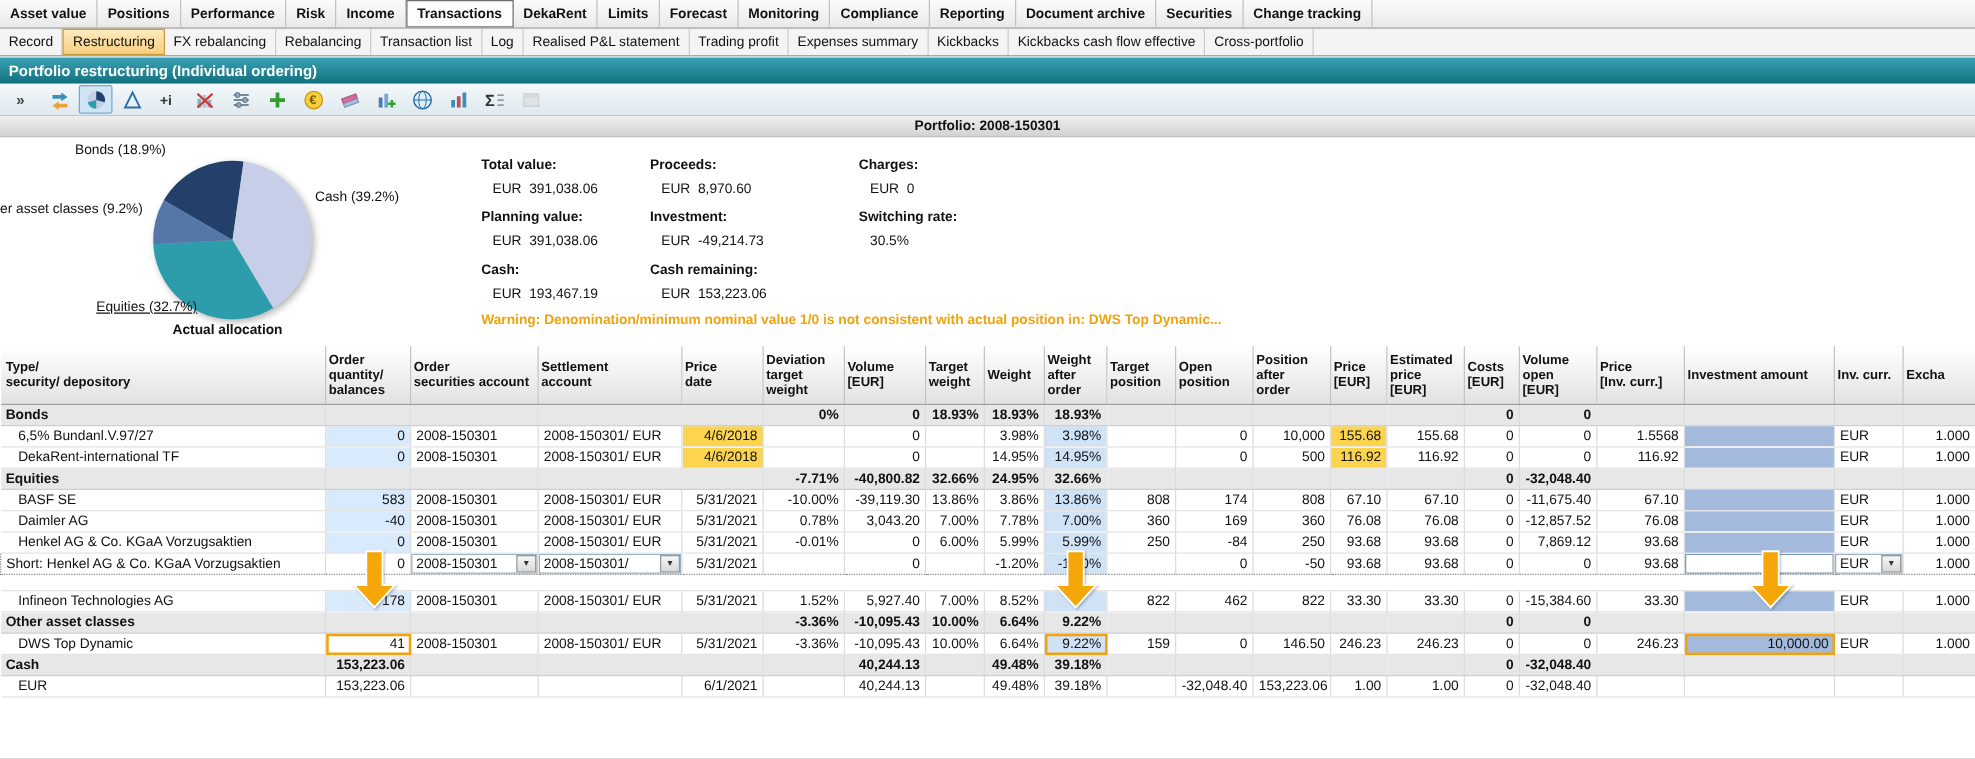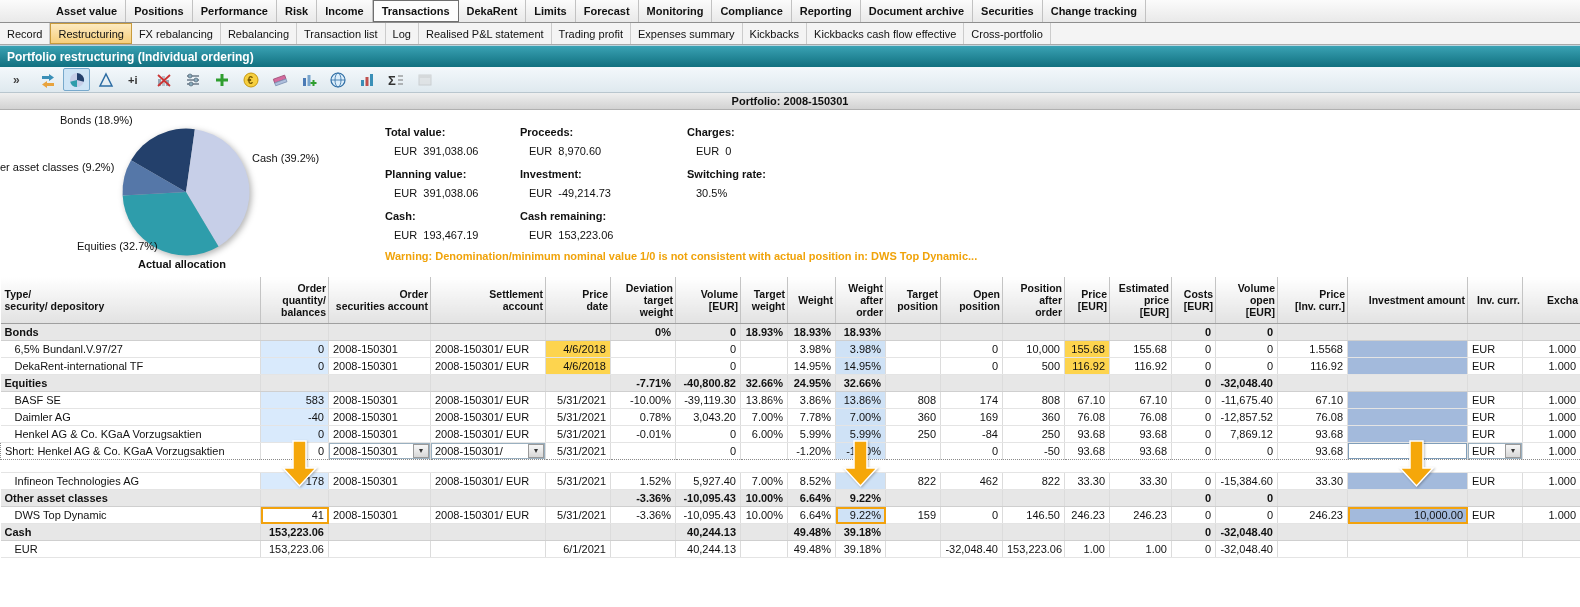--- a/index.html
+++ b/index.html
@@ -1,21 +1,21 @@
 <!DOCTYPE html>
 <html><head>
 <meta charset="utf-8">
 <style>
   html,body{margin:0;padding:0;background:#9aa7b0;}
   .app{position:relative;width:1580px;height:607px;background:#ffffff;overflow:hidden;
        font-family:"Liberation Sans","DejaVu Sans",sans-serif;font-size:11px;color:#111;}
 
   
   .menubar{height:22px;background:linear-gradient(#fbfbfb,#e9e9e9);border-bottom:1px solid #8e8e8e;
-           display:flex;align-items:stretch;padding-left:48px;}
+           display:flex;align-items:stretch;}
   .mtab{display:flex;align-items:center;padding:0 8px;font-weight:bold;border-right:1px solid #c2c2c2;cursor:default;}
   .mtab.active{background:#fdfdfd;border:1px solid #6f6f6f;border-right:1px solid #6f6f6f;}
   .subtabs{height:21px;background:#f4f4f4;border-bottom:1px solid #a8a8a8;display:flex;align-items:stretch;}
   .stab{display:flex;align-items:center;padding:0 7px;border-right:1px solid #cccccc;cursor:default;}
   .stab.active{background:linear-gradient(#fdeac0,#f6cf7d);border:1px solid #c89b3c;}
 
   
   .titlebar{height:21px;background:linear-gradient(#3aa2b4,#11707f);color:#fff;font-weight:bold;
             font-size:12px;display:flex;align-items:center;padding-left:7px;border-top:1px solid #bcd6e0;}
   .toolbar{height:25px;background:linear-gradient(#f3f8fb,#dfe9ef);border-bottom:1px solid #b9c6ce;
@@ -25,33 +25,33 @@
   .tbtn.active{background:#cfe5f6;border-color:#78a9cc;}
   .tbtn.disabled{opacity:.45;}
   .band{height:16px;background:linear-gradient(#efefef,#d2d2d2);border-bottom:1px solid #b0b0b0;
         text-align:center;font-weight:bold;line-height:16px;}
 
   
   .summary{position:relative;height:167px;background:#fff;}
   .pie-svg{position:absolute;left:116px;top:12px;filter:drop-shadow(2px 2px 3px rgba(0,0,0,.30));}
   .pie-label{position:absolute;white-space:nowrap;}
   .pl-bonds{left:60px;top:4px;} .pl-cash{left:252px;top:42px;}
-  .pl-other{left:0px;top:51px;} .pl-equities{left:77px;top:130px;}
+  .pl-other{left:0px;top:51px;} .pl-equities{left:77px;top:130px;text-decoration:underline;}
   .pie-caption{position:absolute;left:138px;top:148px;font-weight:bold;}
   .stats-col{position:absolute;top:14px;width:150px;}
   .sc0{left:385px;} .sc1{left:520px;} .sc2{left:687px;}
   .stat{height:42px;}
   .stat-label{font-weight:bold;line-height:17px;}
   .stat-value{padding-left:9px;line-height:20px;}
   .warning{position:absolute;left:385px;top:140px;color:#f0a30a;font-weight:bold;white-space:nowrap;}
 
   
   table.grid{border-collapse:collapse;table-layout:fixed;width:1580px;background:#fff;padding-left:36px;}
   table.grid th{background:linear-gradient(#ffffff,#e2e2e2);border-right:1px solid #c4c4c4;border-bottom:1px solid #9f9f9f;
-      font-size:10.5px;font-weight:bold;text-align:right;vertical-align:middle;white-space:pre-line;
+      font-size:10.5px;font-weight:bold;text-align:left;vertical-align:middle;white-space:pre-line;
       padding:1px 2px;height:44px;overflow:hidden;}
   table.grid th.h-left{text-align:left;padding-left:4px;}
   table.grid td{height:16px;padding:0 4px;border-right:1px solid #dcdcdc;border-bottom:1px solid #e4e4e4;
       white-space:nowrap;overflow:hidden;}
   td.a-l{text-align:left;} td.a-r{text-align:right;}
   tr.group td{background:#e7e7e7;font-weight:bold;border-bottom:1px solid #cfcfcf;border-top:1px solid #d6d6d6;}
   tr.item td.name-cell{padding-left:14px;}
   tr.selected td{border-top:1px dotted #8a8a8a;border-bottom:1px dotted #8a8a8a;}
   tr.selected td:first-child{border-left:1px dotted #8a8a8a;}
   tr.spacer td{height:12px;border-right:none;}

